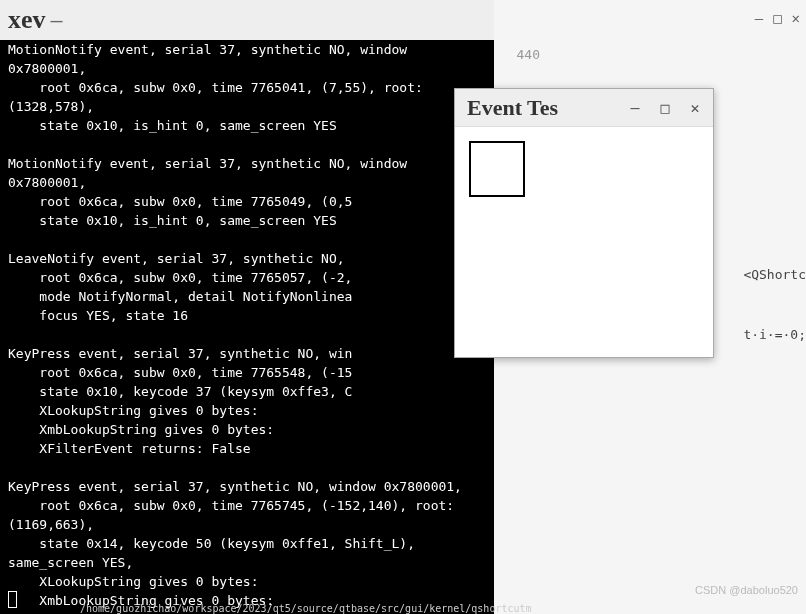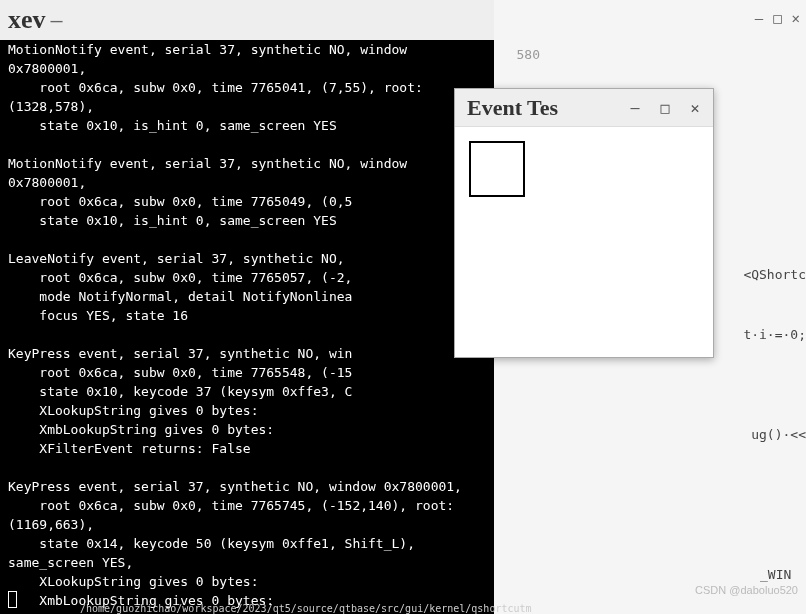--- a/index.html
+++ b/index.html
@@ -158,31 +158,30 @@
       color: #ccc;
       font-size: 10px;
       font-family: monospace;
       white-space: nowrap;
     }
   </style>
 </head>
 <body>
 
 <div class="background-editor">
-  <div class="bg-line"><span class="line-num">580</span></div>
+  <div class="bg-line"><span class="line-num">440</span></div>
   <div class="bg-line"><span class="line-num">331</span><span>········return·fals</span></div>
   <div class="bg-line"><span class="line-num"></span><span></span></div>
   <div class="bg-line"><span class="line-num">333</span><span>qDebug()·&lt;&lt;·__F</span></div>
   <div class="bg-line"><span class="line-num"></span><span style="padding-left:200px">&lt;QShortc</span></div>
   <div class="bg-line"><span class="line-num"></span><span style="padding-left:190px">t·i·=·0;</span></div>
   <div class="bg-line"><span class="line-num"></span><span></span></div>
-  <div class="bg-line"><span class="line-num"></span><span style="padding-left:200px">ug()·&lt;&lt;</span></div>
-  <div class="bg-line"><span class="line-num"></span><span></span></div>
-  <div class="bg-line"><span class="line-num"></span><span></span></div>
-  <div class="bg-line"><span class="line-num"></span><span style="padding-left:200px">_WIN</span></div>
+  <div class="bg-line"><span class="line-num"></span></div>
+  <div class="bg-line"><span class="line-num"></span><span></span></div>
+  <div class="bg-line"><span class="line-num"></span><span></span></div>
   
   
   
   
   
   
   
   
 </div>
 

